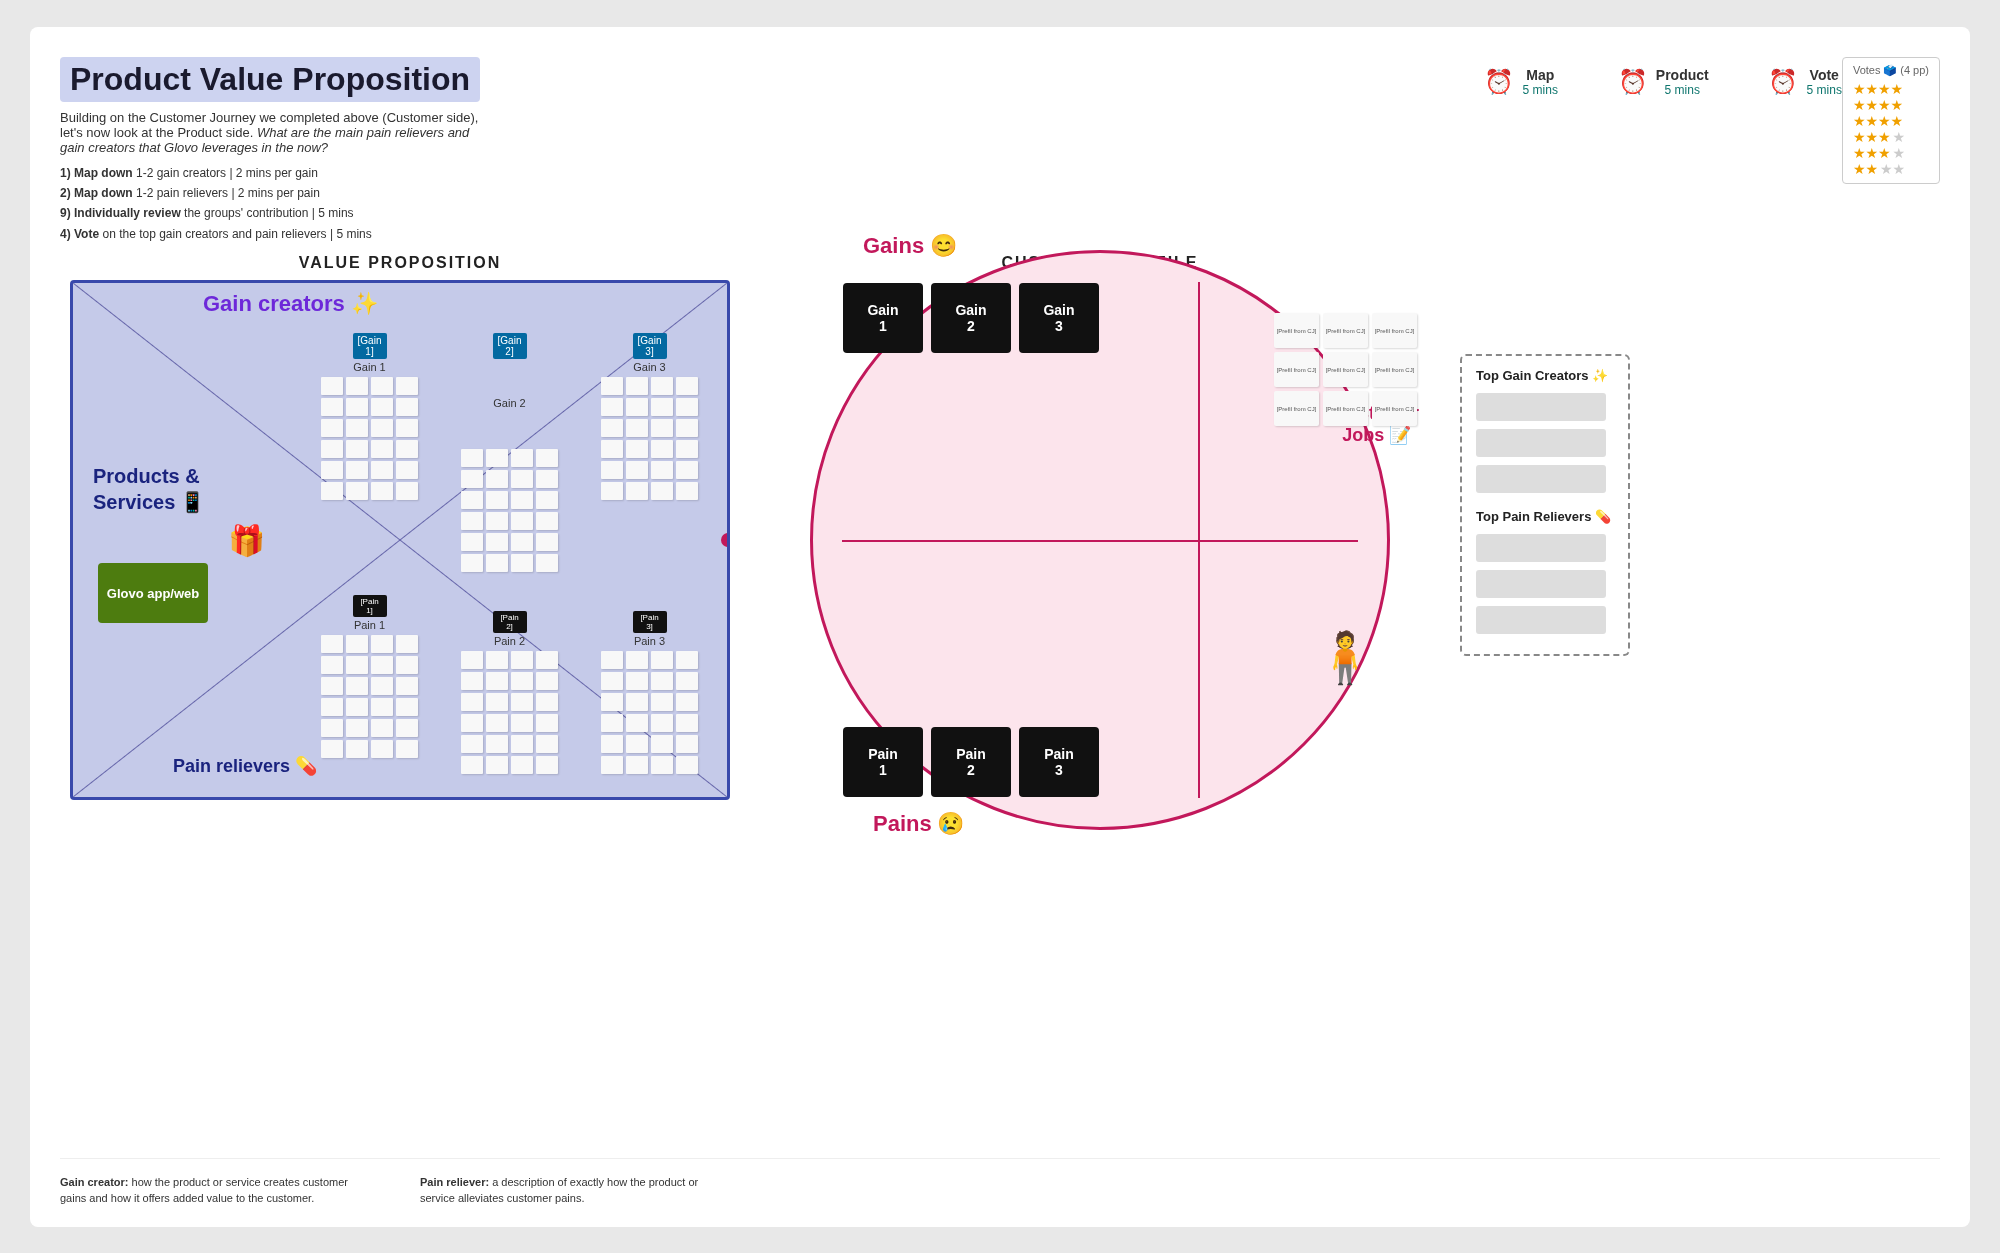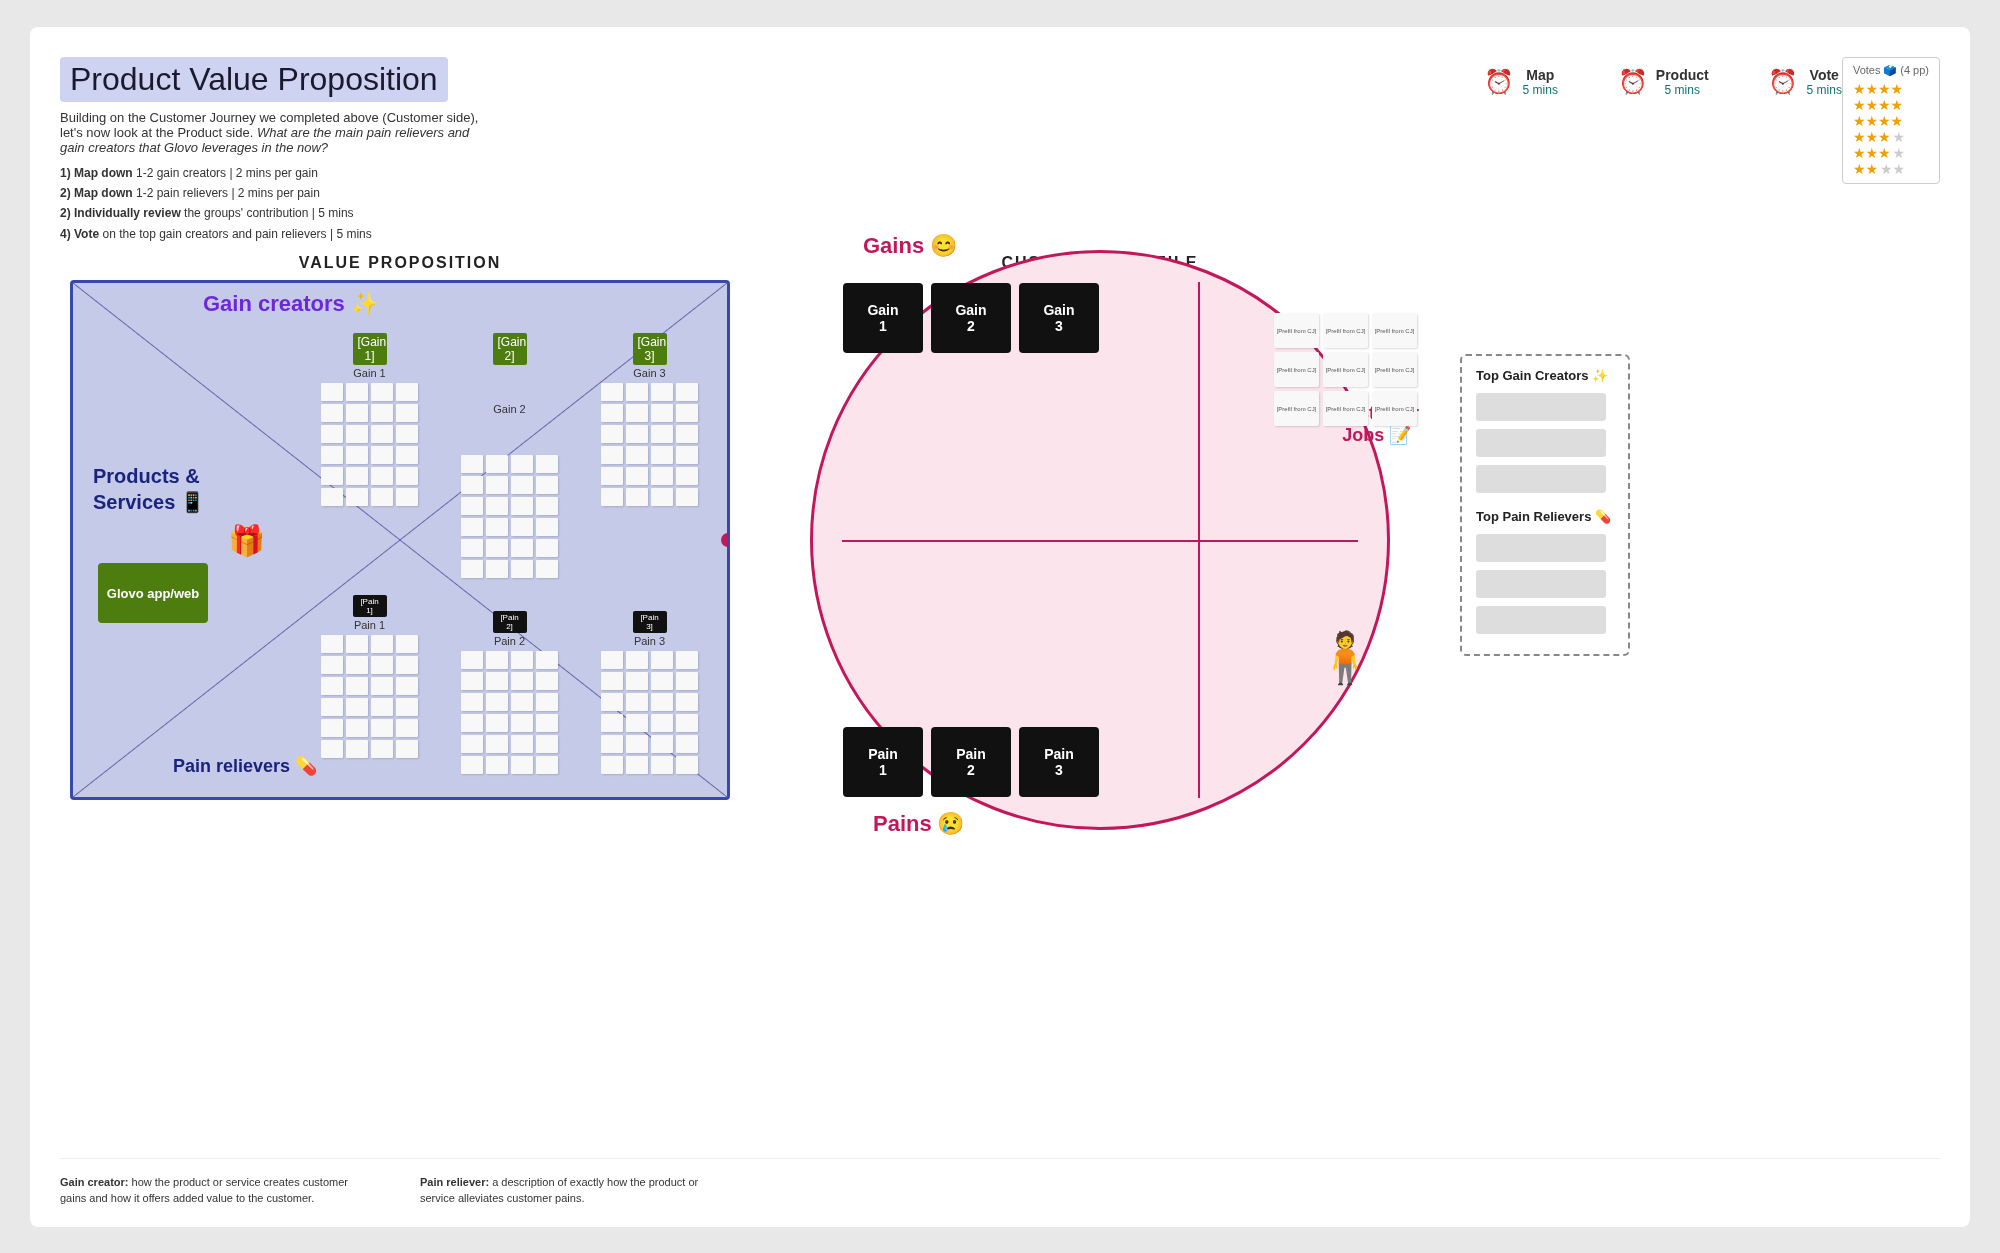--- a/index.html
+++ b/index.html
@@ -28,21 +28,21 @@
       display: flex;
       align-items: flex-start;
       justify-content: space-between;
       margin-bottom: 10px;
     }
     .header-left {
       flex: 1;
     }
     .page-title {
       font-size: 32px;
-      font-weight: normal;
+      font-weight: bold;
       color: #1a1a2e;
       background: #cdd3f0;
       display: inline-block;
       padding: 4px 10px;
       border-radius: 4px;
       margin-bottom: 8px;
     }
     .subtitle {
       font-size: 13px;
       color: #333;
@@ -175,23 +175,23 @@
       font-size: 30px;
     }
     .sticky {
       width: 22px;
       height: 18px;
       background: #f8f8f8;
       border-radius: 1px;
       box-shadow: 1px 1px 2px rgba(0,0,0,0.15);
     }
     .gain-badge {
-      background: #4d7c0f;
+      background: #0369a1;
       color: white;
-      font-size: 12px;
+      font-size: 10px;
       padding: 2px 5px;
       border-radius: 2px;
       margin-bottom: 2px;
       text-align: center;
       width: 34px;
     }
     .gain-header-label {
       font-size: 11px;
       color: #333;
     }
@@ -413,21 +413,21 @@
   <div class="header">
     <div class="header-left">
       <div class="page-title">Product Value Proposition</div>
       <div class="subtitle">
         <span>Building on the Customer Journey we completed above (Customer side), let's now look at the Product side.</span>
         <em>What are the main pain relievers and gain creators that Glovo leverages in the now?</em>
       </div>
       <div class="instructions">
         <div><strong>1) Map down</strong> 1-2 gain creators | 2 mins per gain</div>
         <div><strong>2) Map down</strong> 1-2 pain relievers | 2 mins per pain</div>
-        <div><strong>2) Individually review</strong> the groups' contribution | 5 mins</div>
+        <div><strong>9) Individually review</strong> the groups' contribution | 5 mins</div>
         <div><strong>4) Vote</strong> on the top gain creators and pain relievers | 5 mins</div>
       </div>
     </div>
 
     <div class="header-center">
       <div class="timer-item">
         <span class="timer-icon">⏰</span>
         <div class="timer-text">
           <div class="timer-label">Map</div>
           <div class="timer-duration">5 mins</div>

